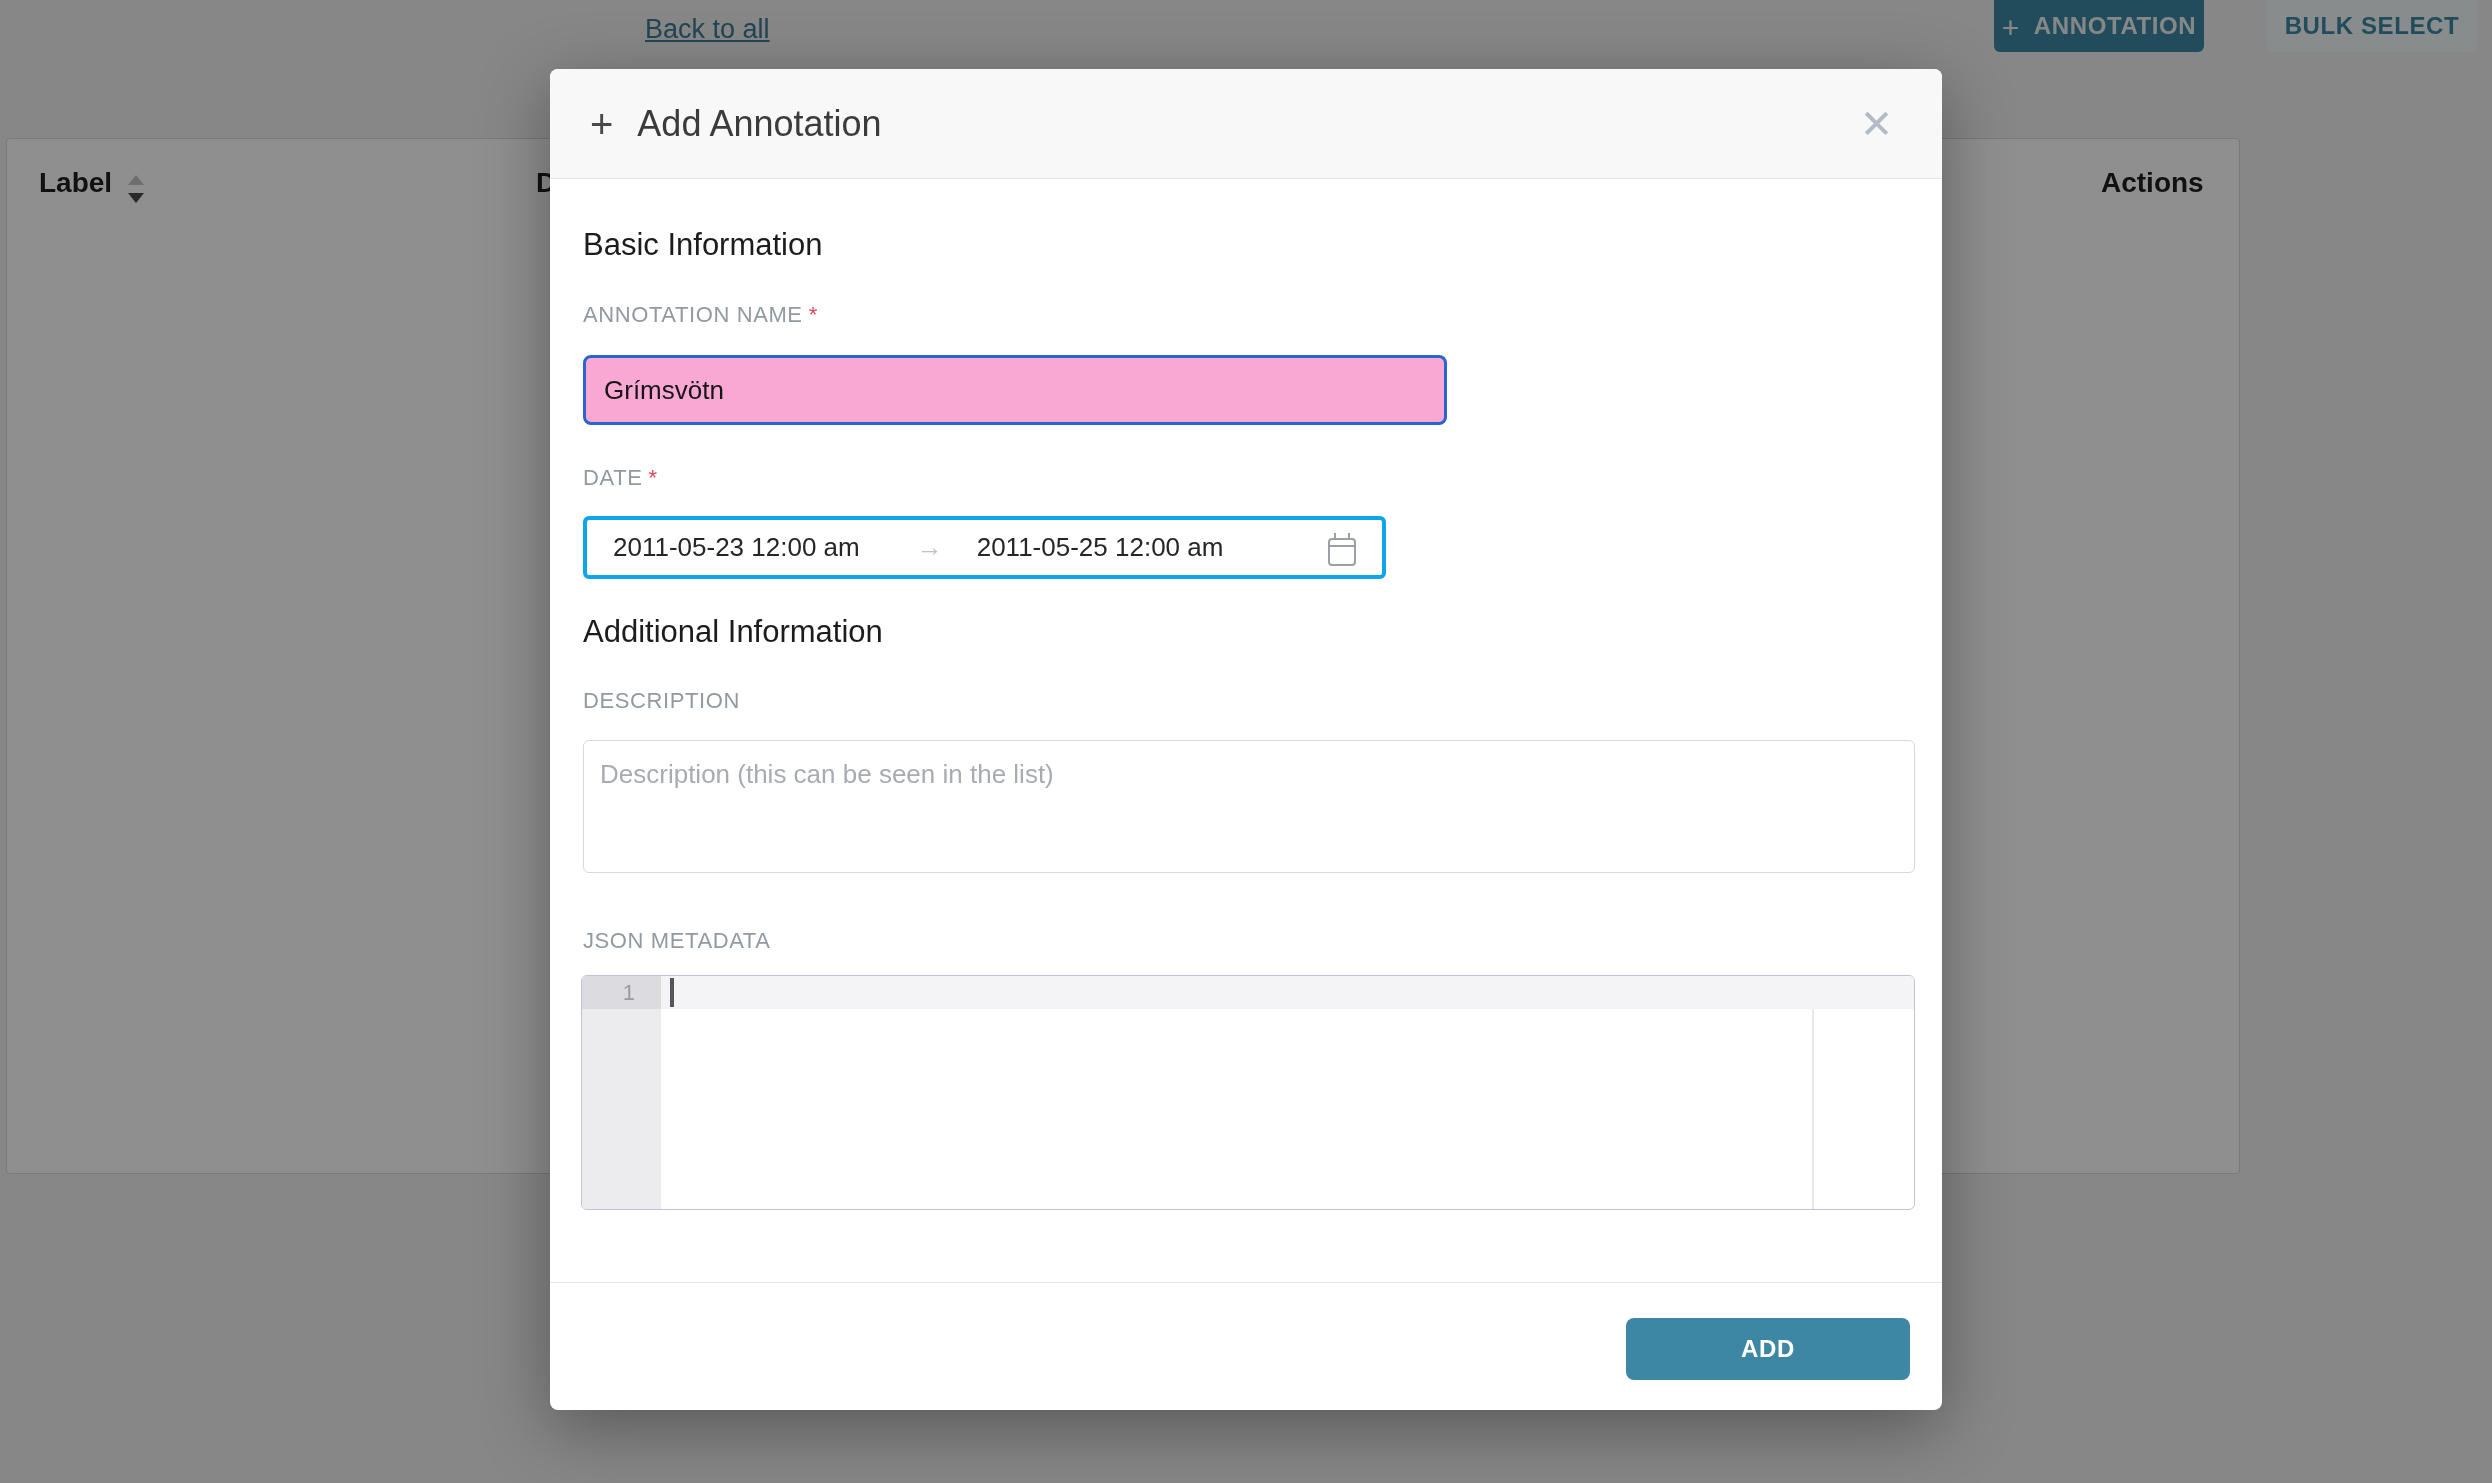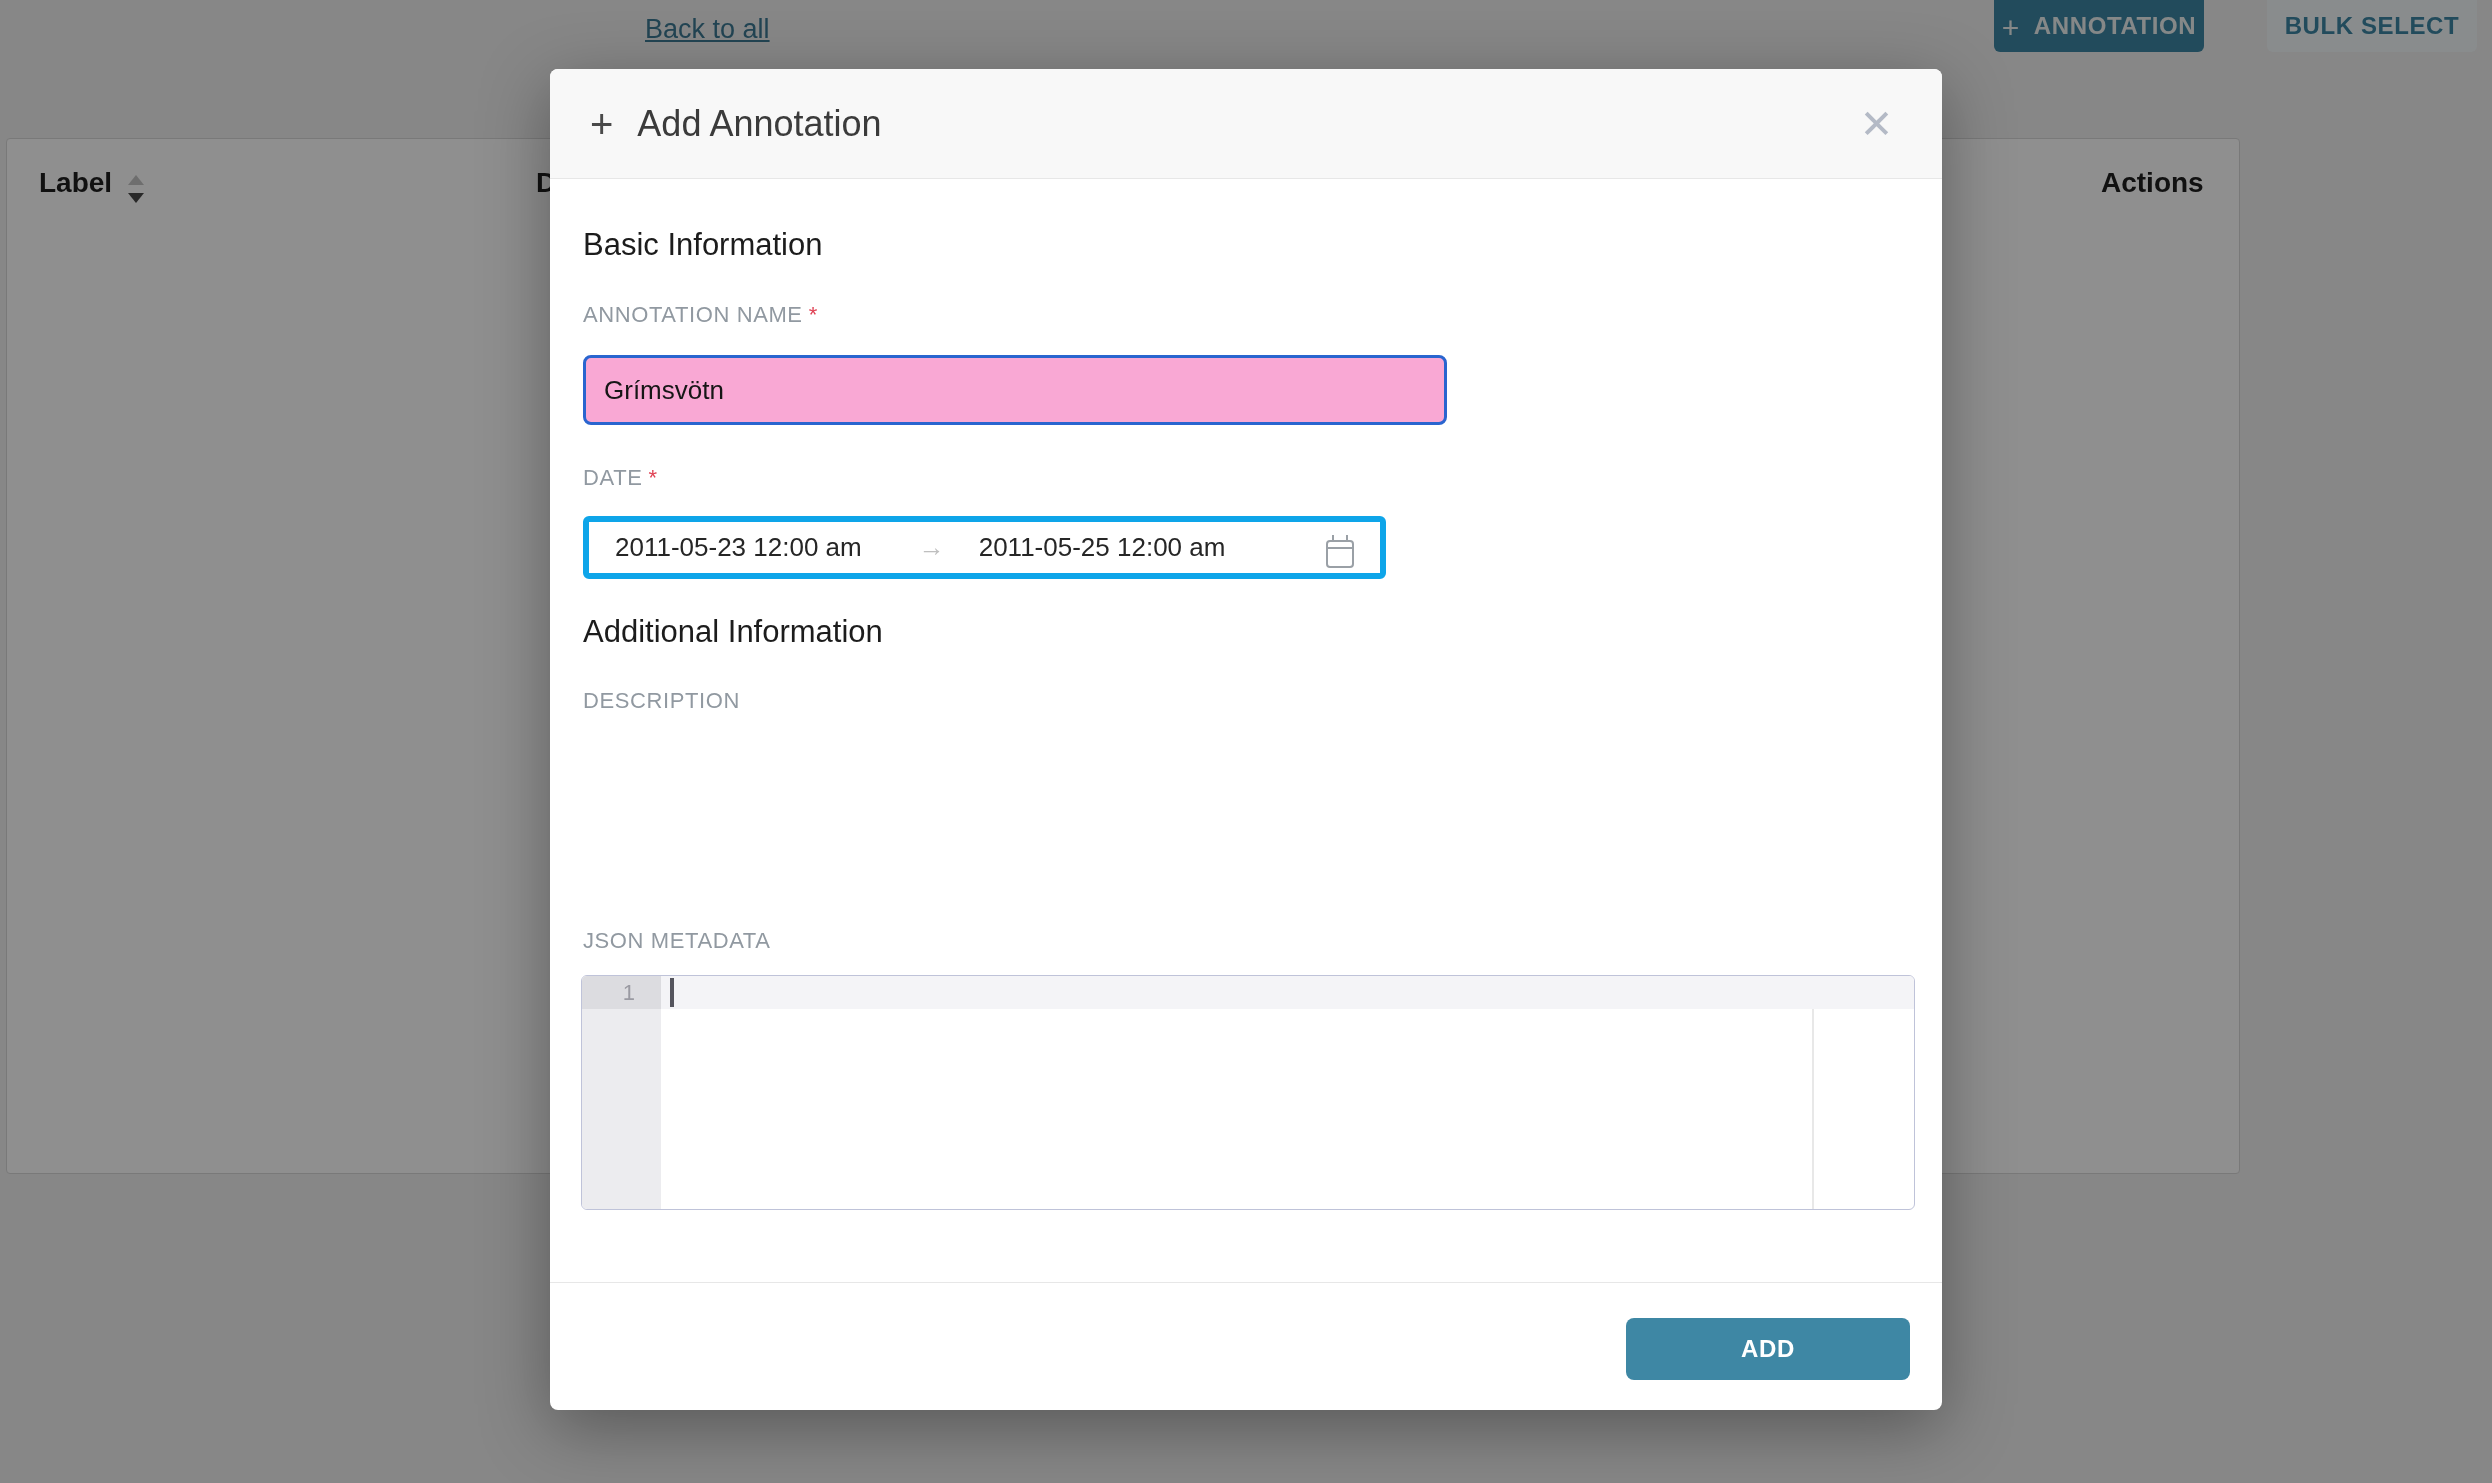--- a/index.html
+++ b/index.html
@@ -33,21 +33,21 @@
   .plus-icon { font-size:40px; font-weight:300; color:#4a4a4a; margin-right:24px; line-height:40px; }
   .modal-title { font-size:36px; font-weight:500; color:#3b3b3b; }
   .close-icon { position:absolute; right:34px; top:0; width:63px; height:110px; display:flex; align-items:center; justify-content:center; font-size:40px; color:#b4bac6; cursor:pointer; }
 
   .section-heading { position:absolute; left:33px; font-size:31px; font-weight:500; color:#1c1c1c; }
   .field-label { position:absolute; left:33px; font-size:22px; color:#9199a1; letter-spacing:0.6px; }
   .required { color:#e04355; margin-left:6px; }
 
   .name-input { position:absolute; left:33px; top:286px; width:864px; height:70px; border:3px solid #2a65cf; border-radius:8px; font-family:"Liberation Sans","DejaVu Sans",sans-serif; font-size:26px; color:#161616; padding:4px 18px; outline:none; background:#f9a8d4; }
 
-  .date-box { position:absolute; left:33px; top:447px; width:803px; height:63px; border:6px solid #0ea5e9; border-radius:6px; background:#fff; display:flex; align-items:center; cursor:pointer; }
+  .date-box { position:absolute; left:33px; top:447px; width:803px; height:63px; border:4px solid #0ea5e9; border-radius:6px; background:#fff; display:flex; align-items:center; cursor:pointer; }
   .date-text { font-size:26px; color:#262626; white-space:nowrap; }
   .date-start { margin-left:26px; }
   .date-arrow { color:#bfbfbf; font-size:26px; margin:0 34px 0 57px; }
   .cal-icon { position:absolute; right:26px; top:18px; width:28px; height:28px; border:2px solid #9aa0a6; border-radius:4px; }
   .cal-icon:before { content:""; position:absolute; left:4px; top:-7px; width:2px; height:7px; background:#9aa0a6; }
   .cal-icon:after { content:""; position:absolute; right:4px; top:-7px; width:2px; height:7px; background:#9aa0a6; }
   .cal-bar { position:absolute; left:0; top:5px; width:24px; height:2px; background:#9aa0a6; }
 
   .desc-area { position:absolute; left:33px; top:671px; width:1332px; height:133px; border:1px solid #d9d9d9; border-radius:6px; font-family:"Liberation Sans","DejaVu Sans",sans-serif; font-size:26px; color:#161616; padding:18px 16px; resize:none; outline:none; }
   .desc-area::placeholder { color:#a8acb2; }
@@ -117,20 +117,21 @@
       <span class="date-arrow">→</span>
       <span class="date-text">2011-05-25 12:00 am</span>
       <span class="cal-icon">
           <span class="cal-bar"></span>
         </span>
     </div>
 
     <div class="section-heading" style="top:545px;">Additional Information</div>
 
     <div class="field-label" style="top:619px;">DESCRIPTION</div>
+    <textarea class="desc-area" placeholder="Description (this can be seen in the list)" style=""></textarea>
 
     <div class="field-label" style="top:859px;">JSON METADATA</div>
     <div class="json-editor">
       <div class="gutter"></div>
       <div class="active-line"></div>
       <div class="gutter-active">1</div>
       <div class="cursor-bar"></div>
       <div class="print-margin"></div>
     </div>
 

